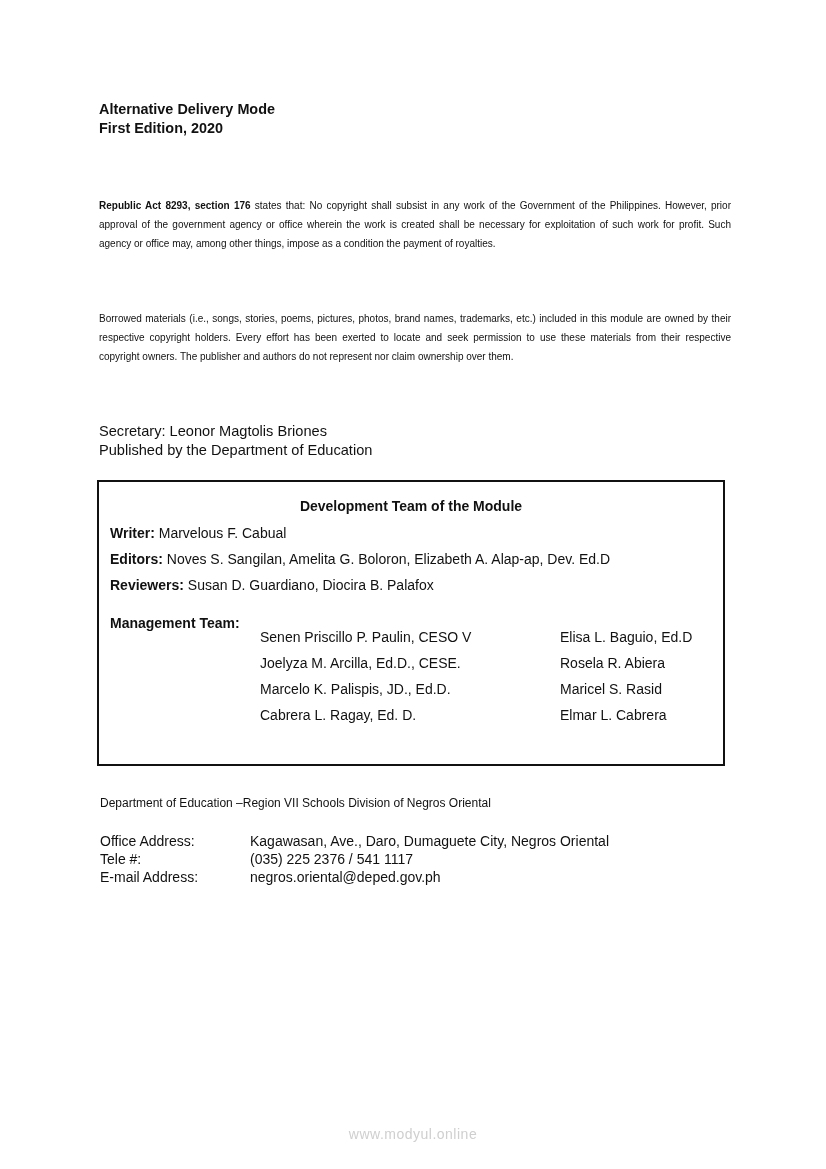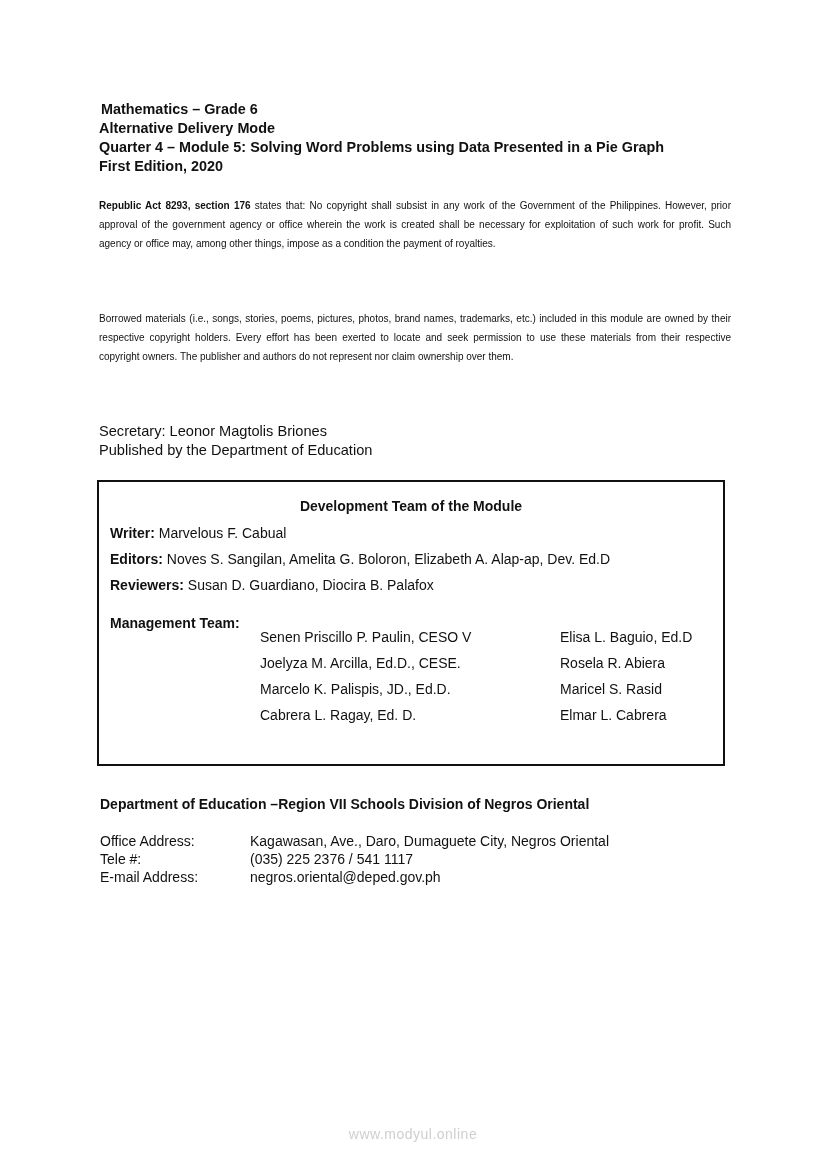--- a/index.html
+++ b/index.html
@@ -18,32 +18,30 @@
     .team-box {
       position: absolute; left: 97px; top: 480px; width: 624px; height: 282px;
       border: 2px solid #111111; box-sizing: content-box;
     }
     .team-title { position: absolute; left: 0; right: 0; top: 16px; text-align: center; font-weight: bold; font-size: 14px; }
     .team-row { position: absolute; left: 11px; font-size: 14px; white-space: nowrap; }
     .team-row b { font-weight: bold; }
     .mgmt-label { position: absolute; left: 11px; font-weight: bold; font-size: 14px; }
     .mgmt-col1 { position: absolute; left: 161px; font-size: 14px; white-space: nowrap; }
     .mgmt-col2 { position: absolute; left: 461px; font-size: 14px; white-space: nowrap; }
-    .deped-head { position: absolute; left: 100px; top: 796px; font-weight: bold; font-size: 14px; white-space: nowrap; }
+    .deped-head { position: absolute; left: 100px; top: 796px; font-weight: normal; font-size: 12px; white-space: nowrap; }
     .contact { position: absolute; left: 100px; font-size: 14px; white-space: nowrap; }
     .contact .lbl { display: inline-block; width: 150px; }
     .watermark { position: absolute; left: 0; right: 0; top: 1126px; text-align: center; font-size: 14px; color: #cfcfcf; letter-spacing: 0.5px; }
   </style>
 </head>
 <body>
 
 <div class="title-block">
-  <div class="t0">Mathematics – Grade 6</div>
   <div>Alternative Delivery Mode</div>
-  <div>Quarter 4 – Module 5: Solving Word Problems using Data Presented in a Pie Graph</div>
   <div>First Edition, 2020</div>
 </div>
 
 <div class="para" id="p1"><b>Republic Act 8293, section 176</b><span> states that: No copyright shall subsist in any work of the Government of the Philippines. However, prior approval of the government agency or office wherein the work is created shall be necessary for exploitation of such work for profit. Such agency or office may, among other things, impose as a condition the payment of royalties.</span></div>
 
 <div class="para" id="p2">Borrowed materials (i.e., songs, stories, poems, pictures, photos, brand names, trademarks, etc.) included in this module are owned by their respective copyright holders. Every effort has been exerted to locate and seek permission to use these materials from their respective copyright owners. The publisher and authors do not represent nor claim ownership over them.</div>
 
 <div class="publisher">
   <div>Secretary: Leonor Magtolis Briones</div>
   <div>Published by the Department of Education</div>

